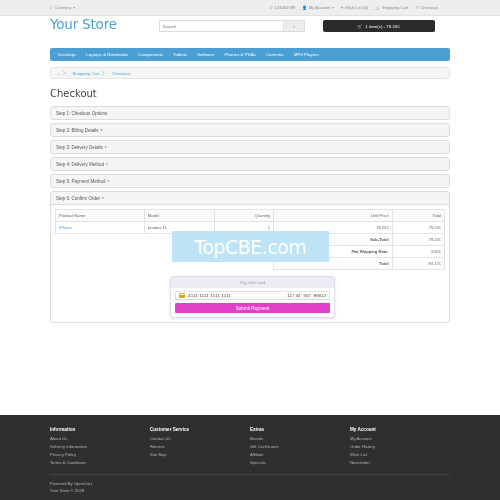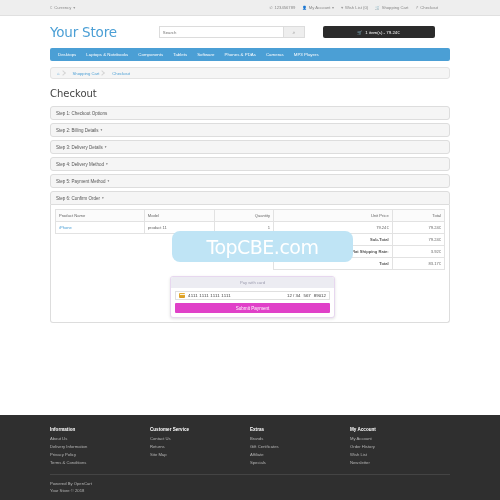--- a/index.html
+++ b/index.html
@@ -17,21 +17,21 @@
     display: flex; align-items: center; padding: 0 40px;
     font-size: 4.2px; color: #888;
   }
   .topbar-left { display:flex; align-items:center; gap:2px; padding-left:10px;}
   .topbar-right { margin-left:auto; display:flex; align-items:center; gap:7px; padding-right:22px;}
   .tb-item { display:flex; align-items:center; gap:1.5px; color:#888; white-space:nowrap; }
   .tb-ico { font-size:4px; color:#999; }
 
   
   .header {
-    height: 31px; padding: 16px 50px; display:flex; align-items:center;
+    height: 31px; padding: 16px 50px; display:flex; align-items:flex-end;
     background:#fff;
   }
   .brand {
     font-size: 13.5px; color: #4b9fd5; font-weight: 400; letter-spacing:-0.2px;
     font-family:"DejaVu Sans", sans-serif;
   }
   .search-wrap { margin-left: 42px; display:flex; height:12px; }
   .search-input {
     width: 124px; height:12px; border:1px solid #dcdcdc; border-right:none;
     background:#fff; font-size:4.3px; color:#b5b5b5; padding:0 3px;
@@ -102,26 +102,25 @@
   table.order td {
     border:1px solid #e2e2e2; padding:3px 3px; color:#666; text-align:right;
   }
   table.order td.l { text-align:left; }
   table.order td a { color:#4b9fd5; text-decoration:none; }
   table.order td.tot-label { text-align:right; font-weight:bold; color:#555; }
   .noborder { border:none !important; }
 
   
   .watermark {
-    position:absolute; left:172px; top:231px; width:181px; height:31px;
+    position:absolute; left:172px; top:231px; width:157px; height:31px;
     background:#bfe4f5; display:flex; align-items:center; justify-content:center;
     color:#ffffff; font-size:19px; letter-spacing:-0.5px;
     font-family:"DejaVu Sans", sans-serif;
     pointer-events:none;
-    border-radius:8px;
   }
 
   
   .pay-area { height: 52px; position:relative; }
   .pay-card {
     position:absolute; left:115px; top:6px; width:165px;
     background:#ffffff; border:1px solid #e7d7ef; border-radius:3px;
     box-shadow: 0 1px 3px rgba(0,0,0,0.12);
     padding:0;
   }

